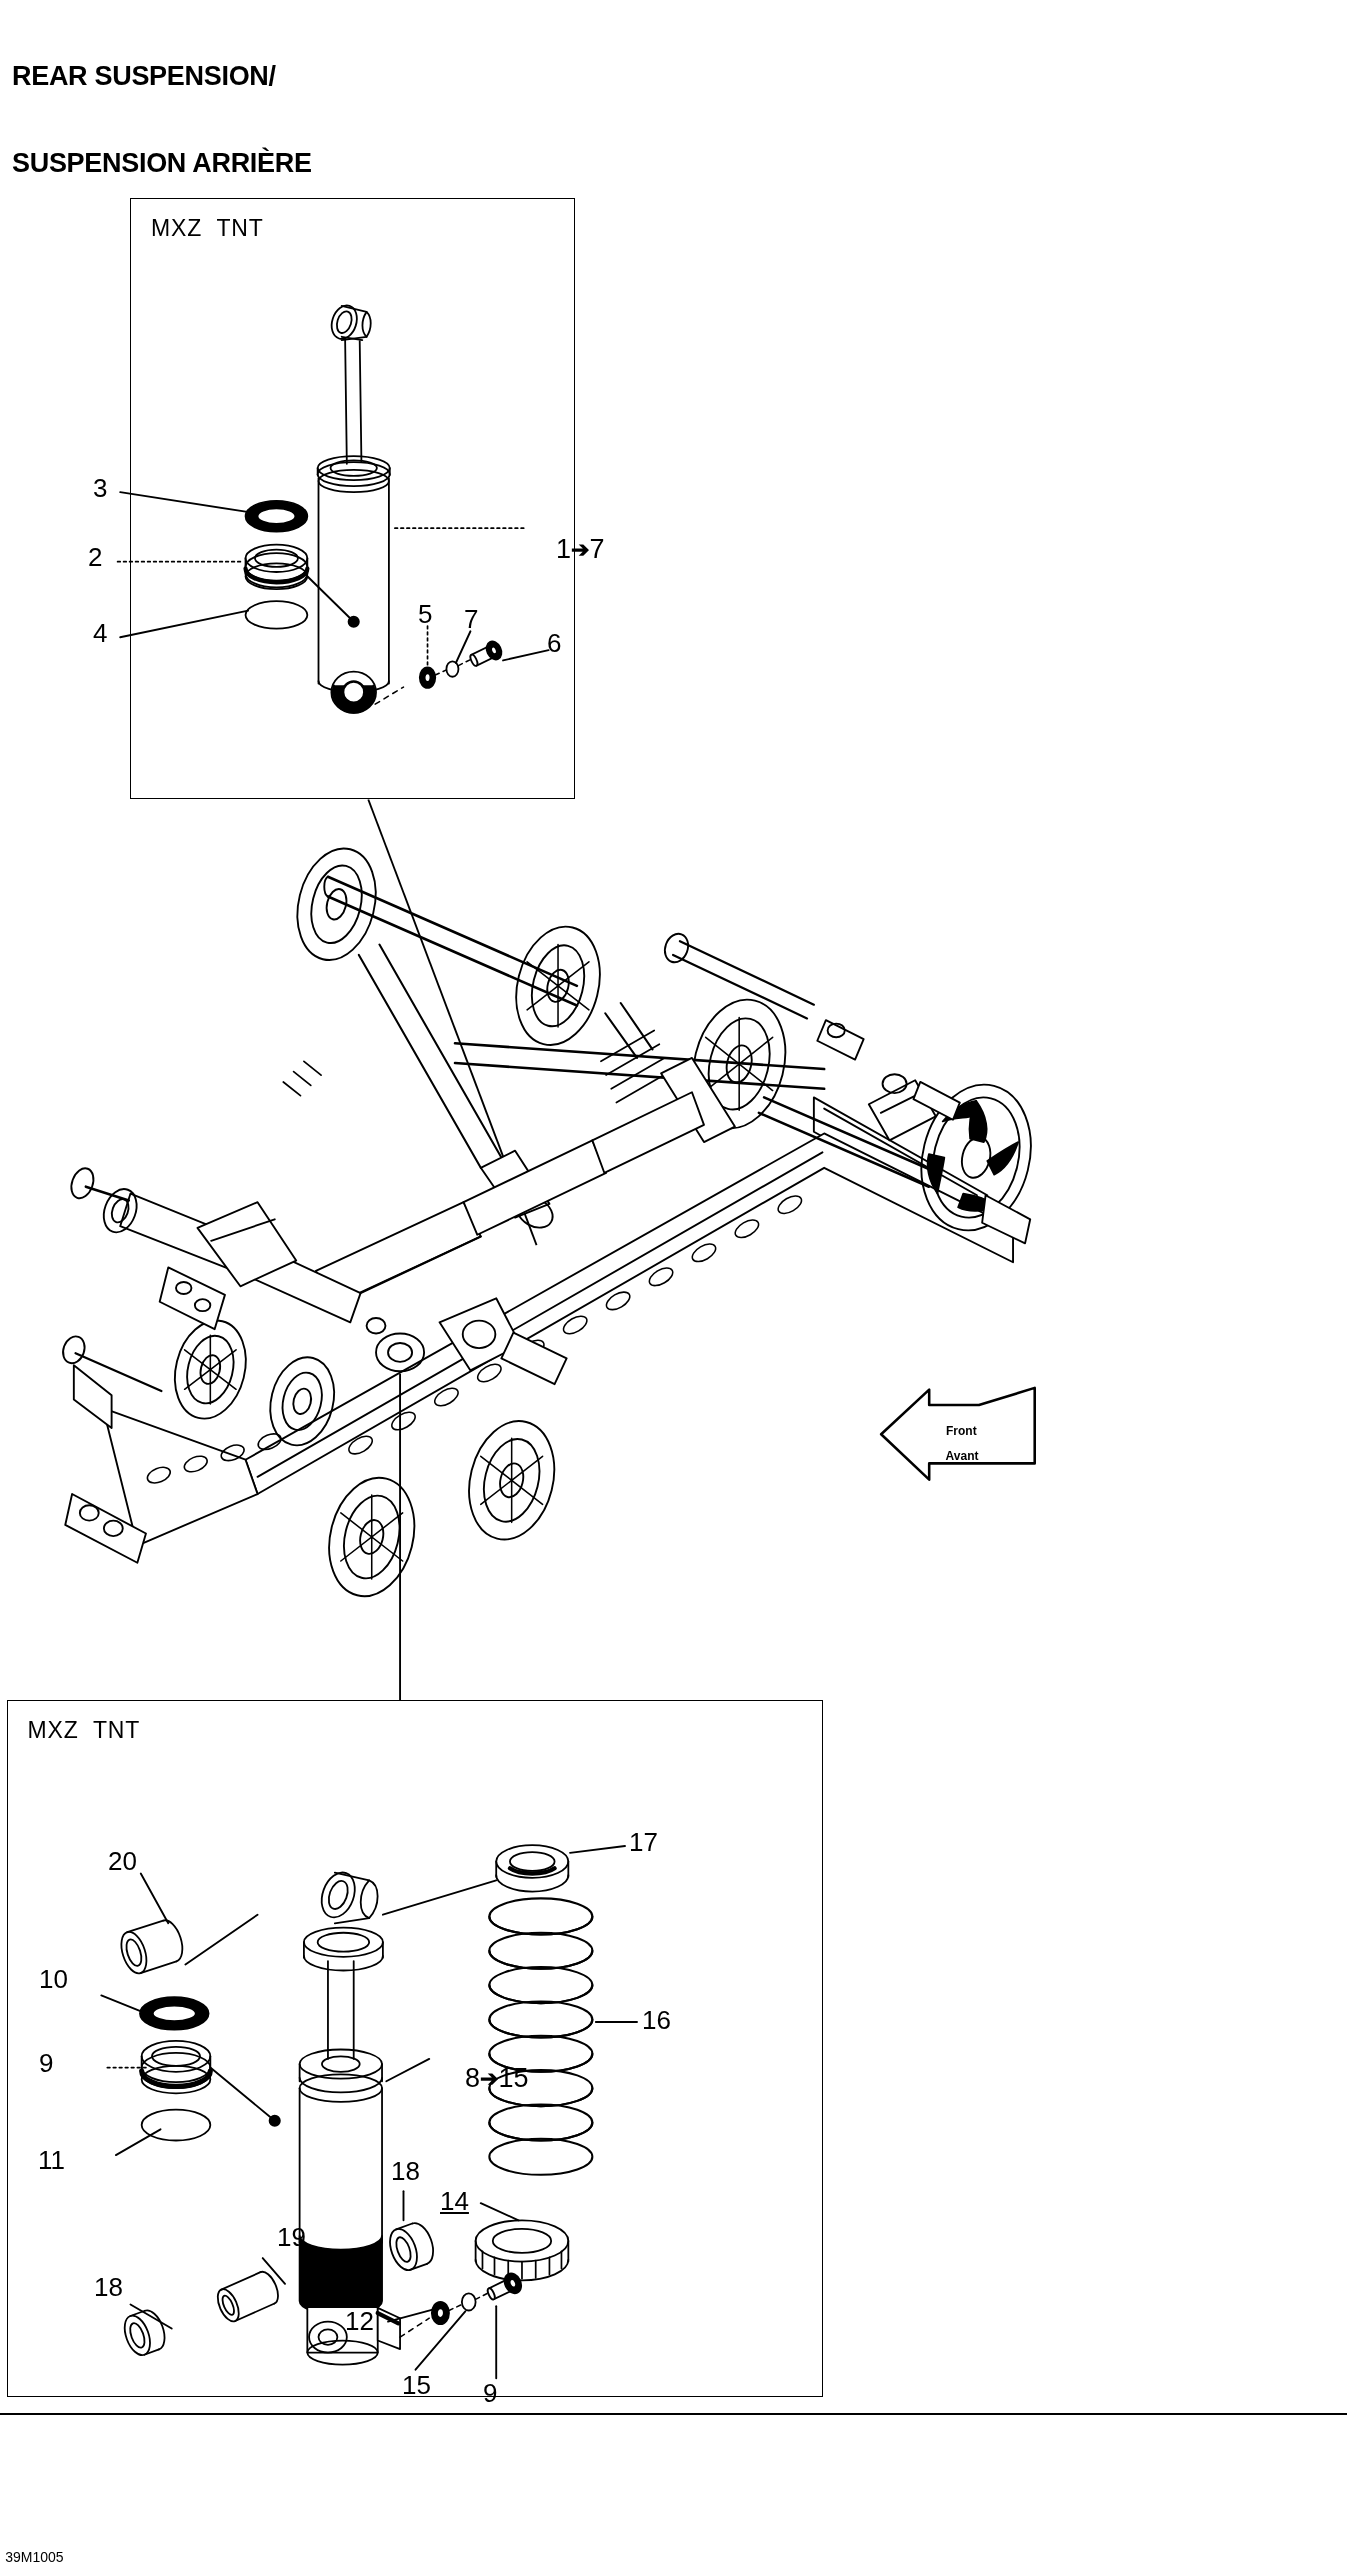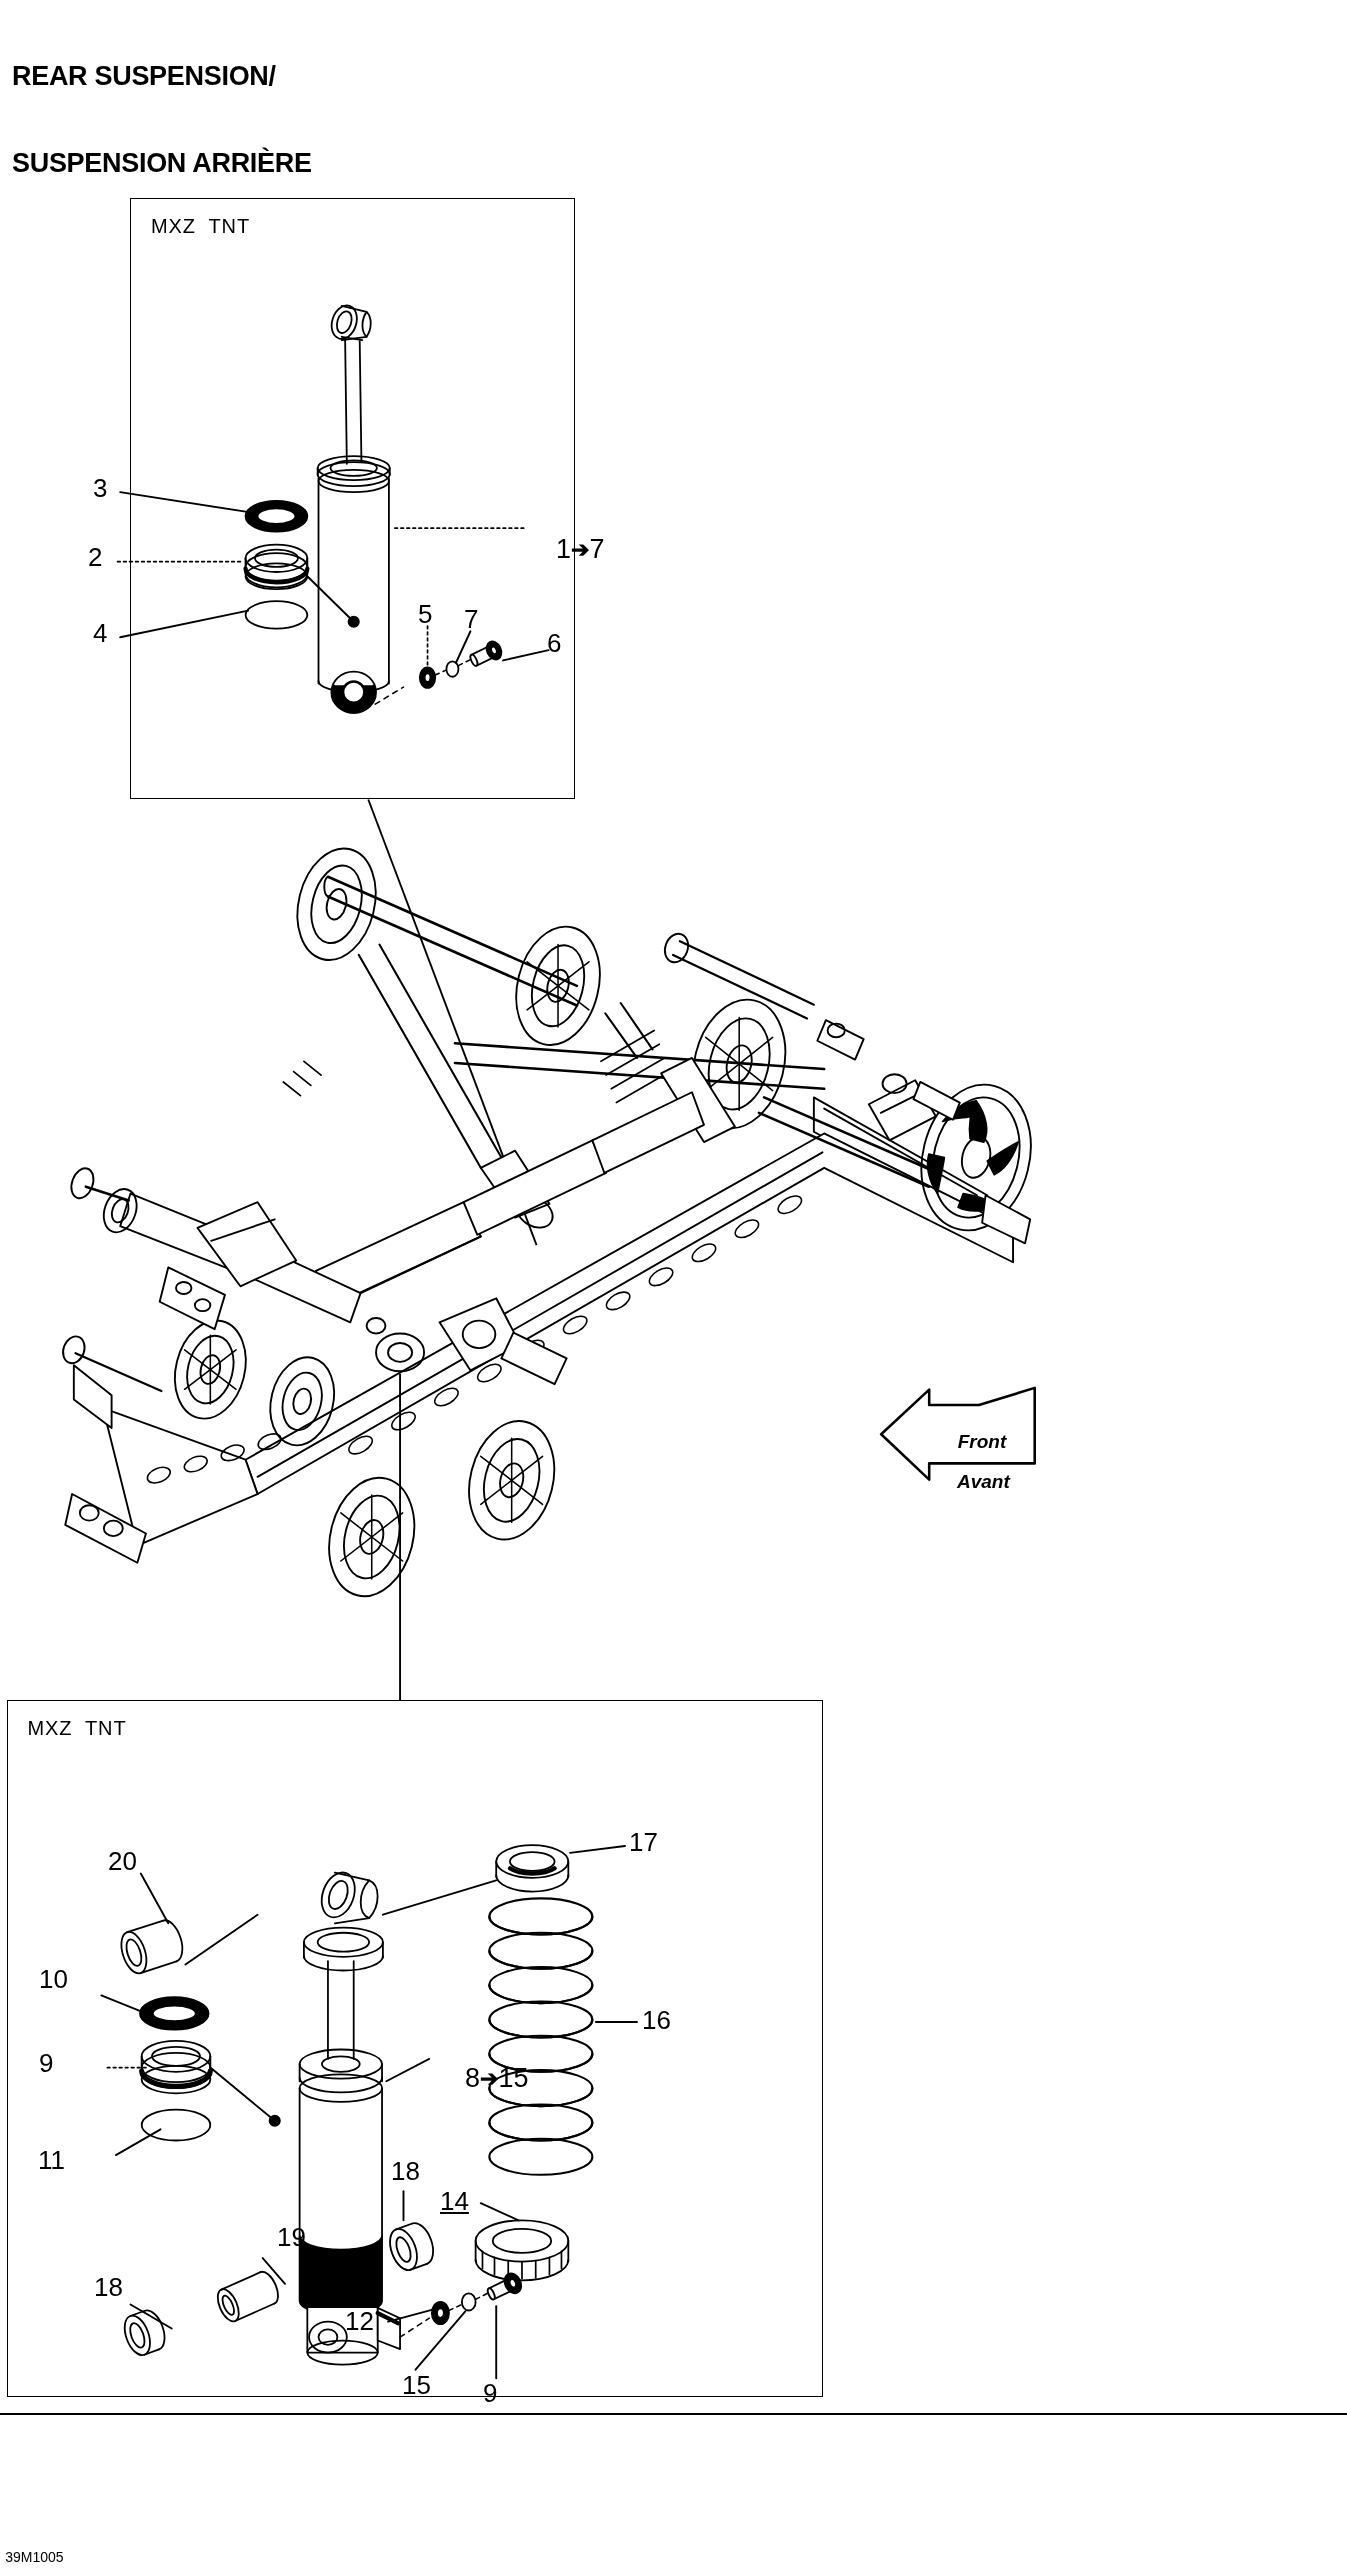--- a/index.html
+++ b/index.html
@@ -16,21 +16,21 @@
     font-weight:bold;font-size:27px;line-height:1.08;
     letter-spacing:-0.3px;
     font-family:"Liberation Sans", sans-serif;
     white-space:pre;
   }
   .title-line{display:block;}
 
   
   .panel{position:absolute;border:1.7px solid #000;box-sizing:border-box;background:#fff;}
   .panel-label{
-    position:absolute;font-size:20px;letter-spacing:0.9px;
+    position:absolute;font-size:23px;letter-spacing:0.9px;
     font-family:"Liberation Sans", sans-serif;white-space:pre;
   }
 
   
   .callout{
     position:absolute;font-size:26px;font-family:"Liberation Sans", sans-serif;
     white-space:pre;line-height:1;
   }
   .callout.big{font-size:27px;font-weight:500;}
   .callout .arw{font-weight:bold;font-size:22px;vertical-align:0.9px;}
@@ -38,21 +38,21 @@
   
   .footer-rule{position:absolute;left:0;top:2413px;width:1347px;height:1.7px;background:#000;}
   .footer-code{
     position:absolute;left:5.2px;top:2549px;font-size:14px;
     font-family:"Liberation Sans", sans-serif;white-space:pre;
   }
 
   
   .front-arrow{position:absolute;}
   .front-arrow .txt{
-    position:absolute;font-style:italic;font-weight:bold;font-size:19px;
+    position:absolute;font-weight:bold;font-size:12px;
     font-family:"Liberation Sans", sans-serif;line-height:1.05;white-space:pre;
   }
 
   svg{display:block;overflow:visible;}
   .sv{position:absolute;left:0;top:0;}
 </style>
 </head>
 <body>
 
 <div class="page">

